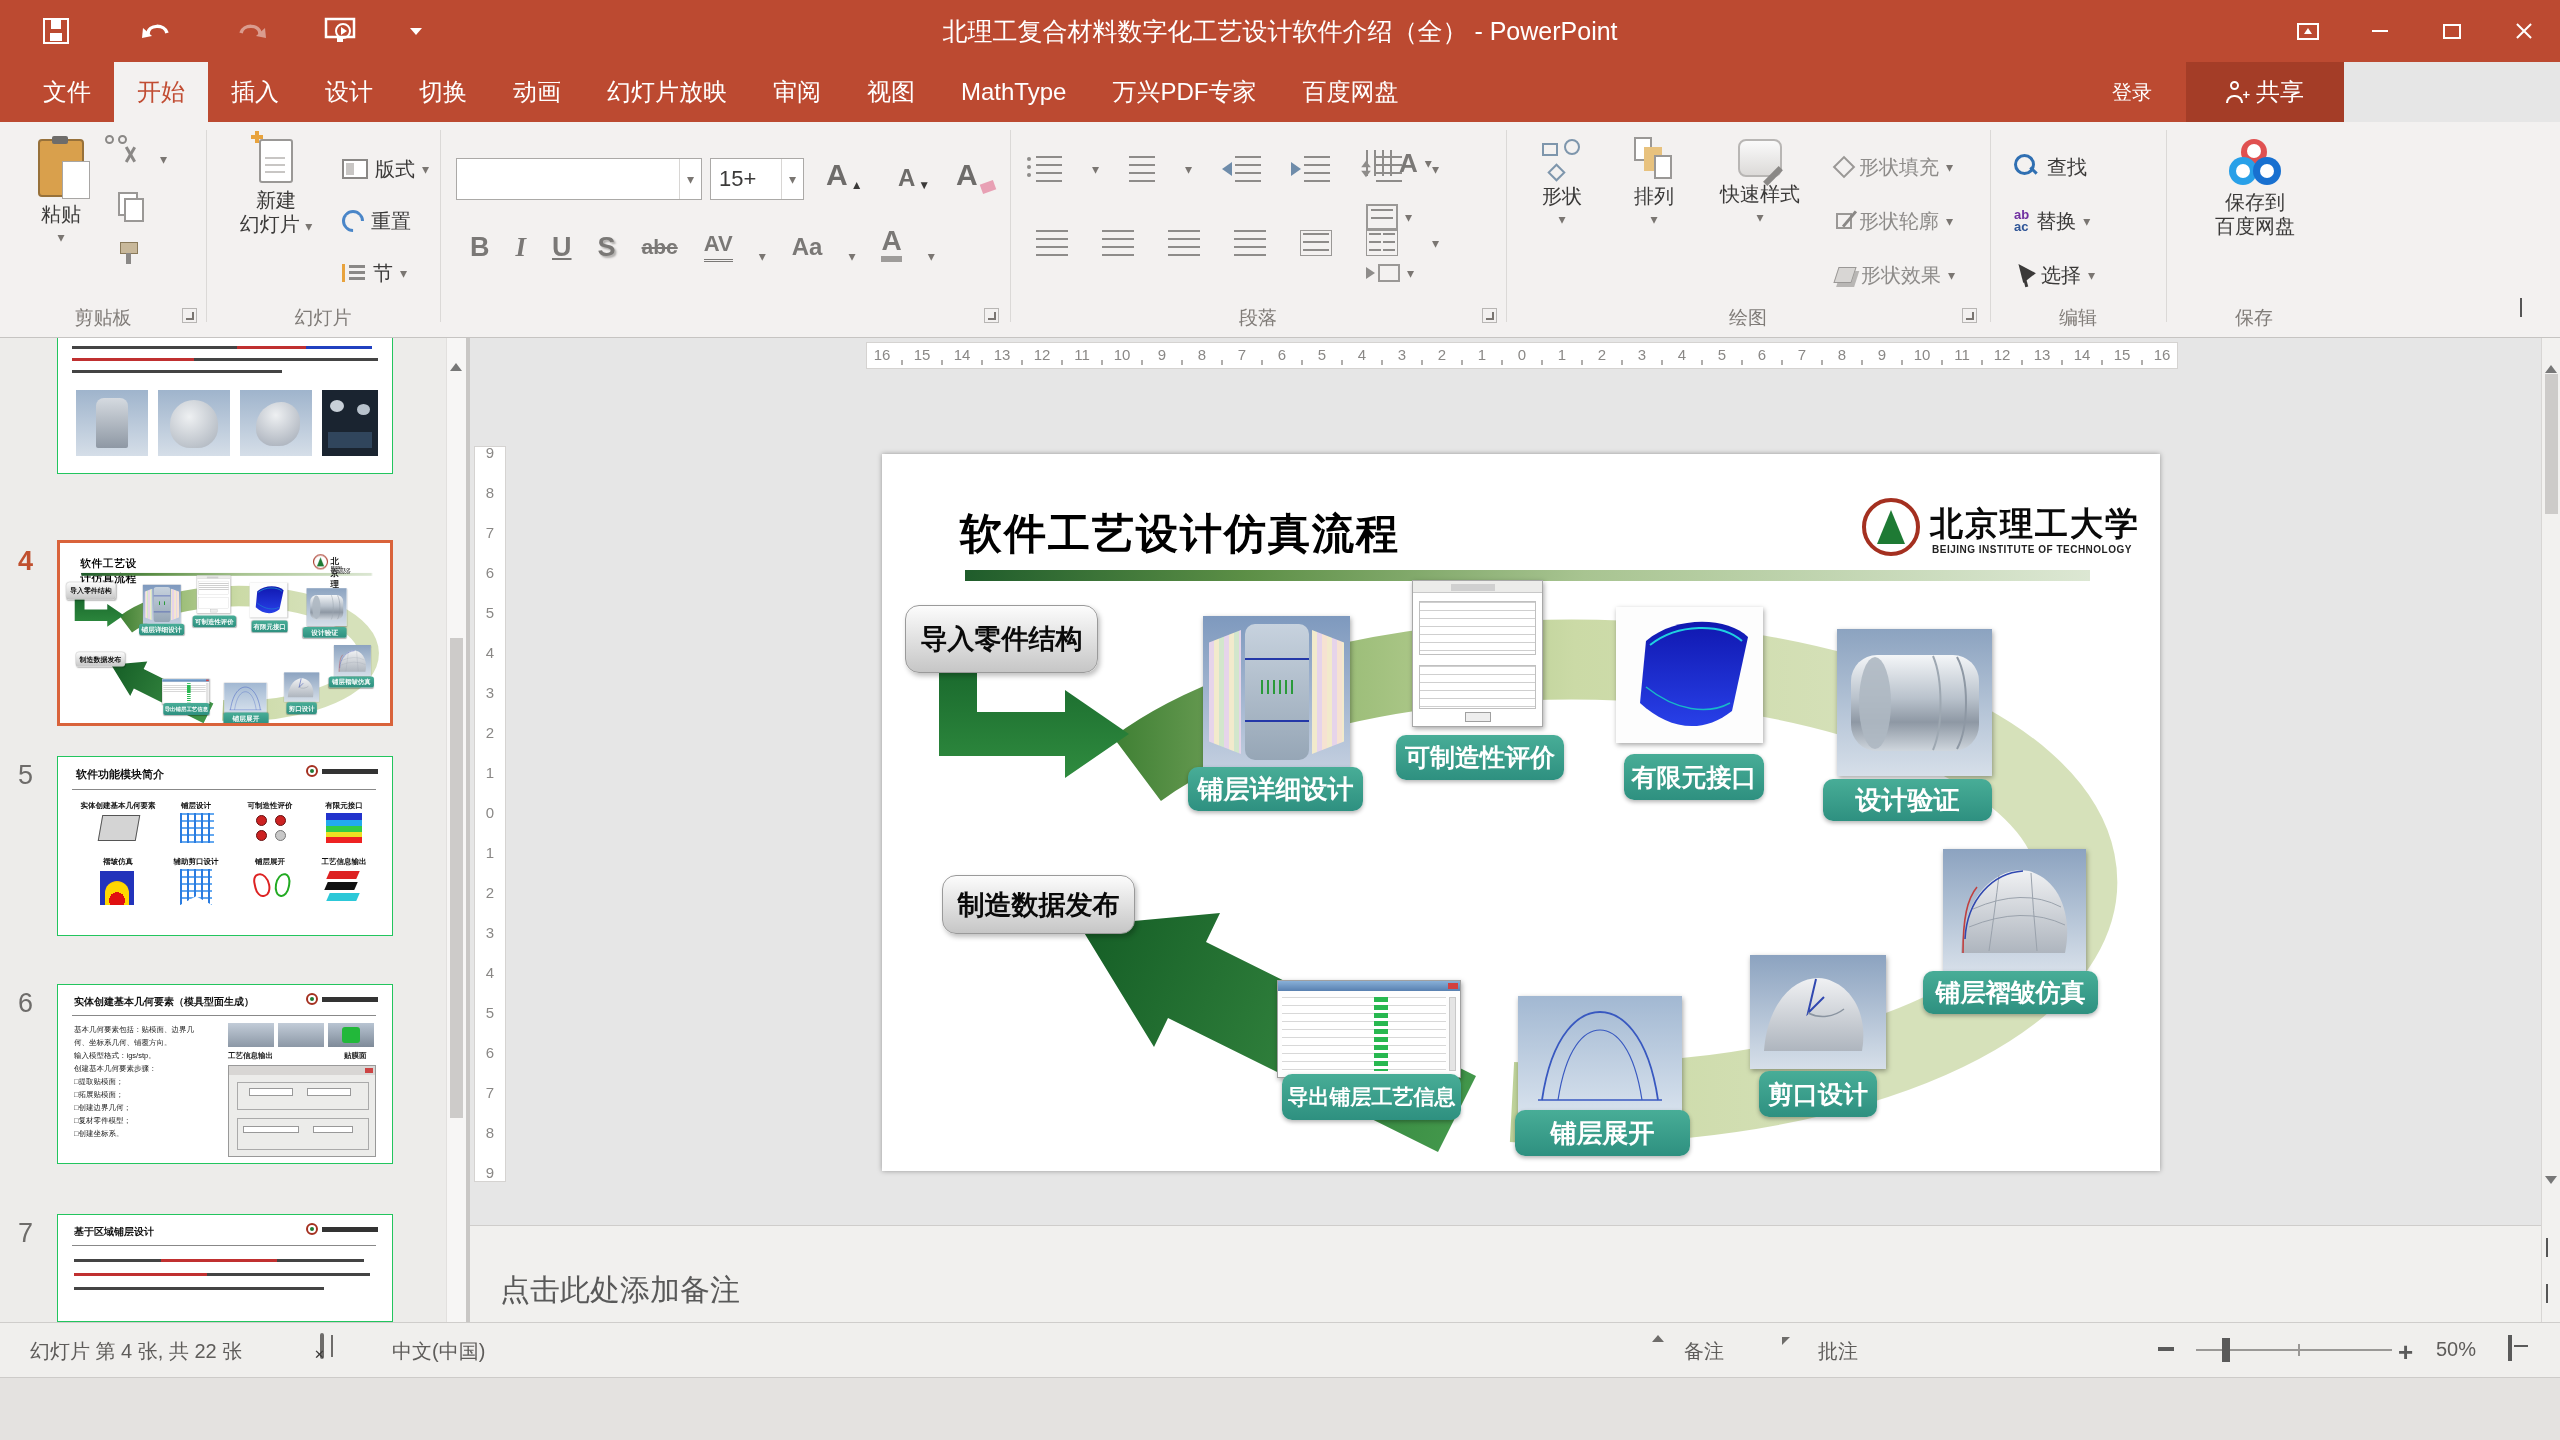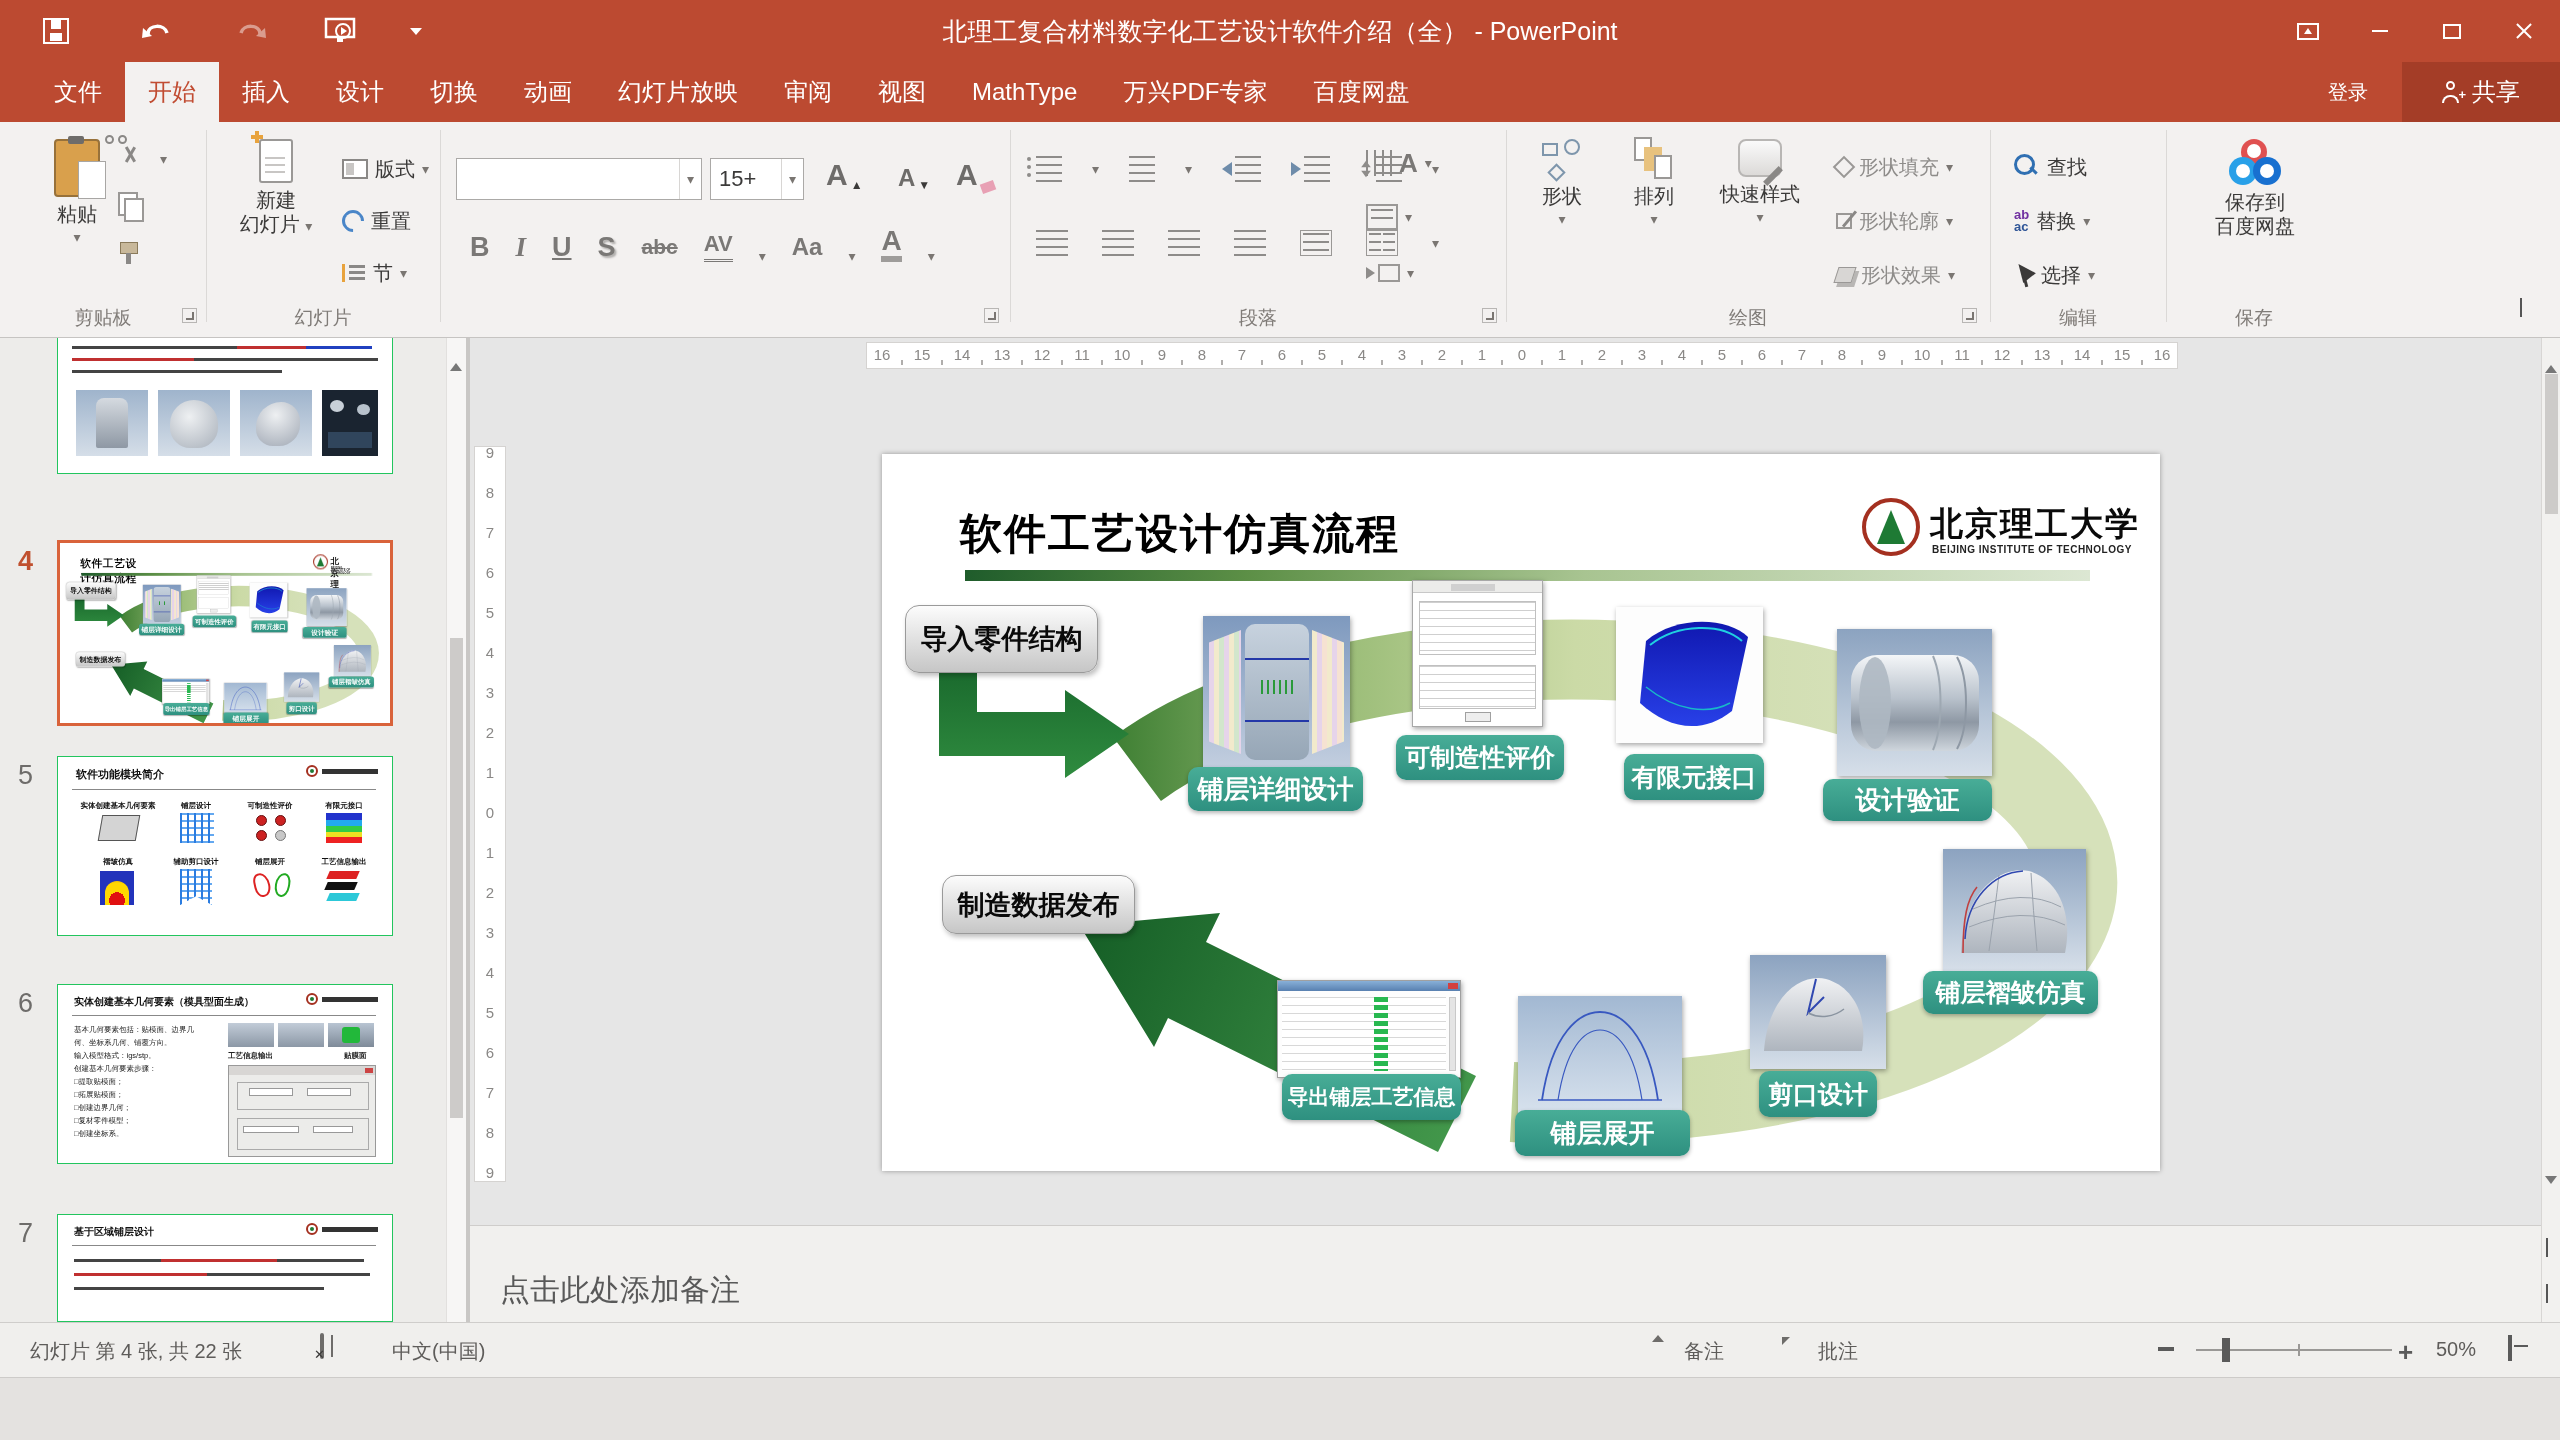--- a/index.html
+++ b/index.html
@@ -20,21 +20,21 @@
 .ic-save:before{content:"";position:absolute;left:6px;top:0;width:10px;height:9px;background:#fff}
 .ic-save:after{content:"";position:absolute;left:5px;bottom:1px;width:12px;height:8px;background:#fff}
 .ic-max{width:18px;height:15px;border:2px solid #fff}
 .ic-min{width:16px;height:2px;background:#fff}
 .ic-close{position:relative;width:20px;height:20px}
 .ic-close:before,.ic-close:after{content:"";position:absolute;left:9px;top:0;width:2px;height:20px;background:#fff}
 .ic-close:before{transform:rotate(45deg)}.ic-close:after{transform:rotate(-45deg)}
 .ic-ribopt{width:22px;height:17px;border:2px solid #fff;position:relative}
 .ic-ribopt:after{content:"";position:absolute;left:5px;top:3px;border-left:4px solid transparent;border-right:4px solid transparent;border-bottom:6px solid #fff}
 
-#tabrow{left:0;top:62px;width:2560px;height:60px;background:var(--red);display:flex;align-items:stretch;padding-left:31px}
+#tabrow{left:0;top:62px;width:2344px;height:60px;background:var(--red);display:flex;align-items:stretch;padding-left:20px}
 .tab{color:#fff;font-size:24px;line-height:60px;padding:0 23px;white-space:nowrap}
 .tab.active{background:var(--ribbon);color:#C14C32}
 .bulb{width:22px;height:22px;border:2px solid #fff;border-radius:50%;position:relative;margin-right:10px}
 .bulb:after{content:"";position:absolute;left:5px;bottom:-7px;width:8px;height:4px;background:#fff}
 
 #ribbon{left:0;top:122px;width:2560px;height:216px;background:var(--ribbon);border-bottom:1px solid #C6C4C2}
 .gdiv{position:absolute;top:8px;width:1px;height:192px;background:#DBD9D7}
 .grp-label{position:absolute;top:183px;font-size:19px;color:#807C78;text-align:center}
 .launcher{position:absolute;top:186px;width:15px;height:15px;border:1px solid #B8B6B4}
 .launcher:after{content:"";position:absolute;right:2px;bottom:2px;width:6px;height:6px;border-right:2px solid #7A7672;border-bottom:2px solid #7A7672}
@@ -231,21 +231,21 @@
       <span style="position:absolute;left:4px;top:0;width:9px;height:9px;border:2px solid #fff;border-radius:50%"></span>
       <span style="position:absolute;left:0;bottom:0;width:17px;height:8px;border:2px solid #fff;border-bottom:none;border-radius:9px 9px 0 0"></span>
       <span style="position:absolute;right:-2px;top:6px;color:#fff;font-size:13px;font-weight:bold">+</span>
     </span>
     <span style="color:#fff;font-size:24px">共享</span>
   </div>
 </div>
 
 <div class="abs" id="ribbon">
 
-  <div class="bigbtn" style="left:32px;top:17px;width:90px">
+  <div class="bigbtn" style="left:16px;top:17px;width:90px">
     <div class="ic-paste"></div>
     <div class="bb-label">粘贴</div>
     <span class="caret">▾</span>
   </div>
   <div class="abs" style="left:116px;top:22px"><span class="ic-cut"><i></i><i></i></span></div>
   <div class="abs" style="left:118px;top:70px"><span class="ic-copy"></span></div>
   <div class="abs" style="left:116px;top:118px"><span class="ic-painter"></span></div>
   <div class="abs" style="left:160px;top:28px"><span class="caret">▾</span></div>
   <div class="grp-label" style="left:0;width:206px">剪贴板</div>
   <div class="launcher" style="left:182px"></div>

